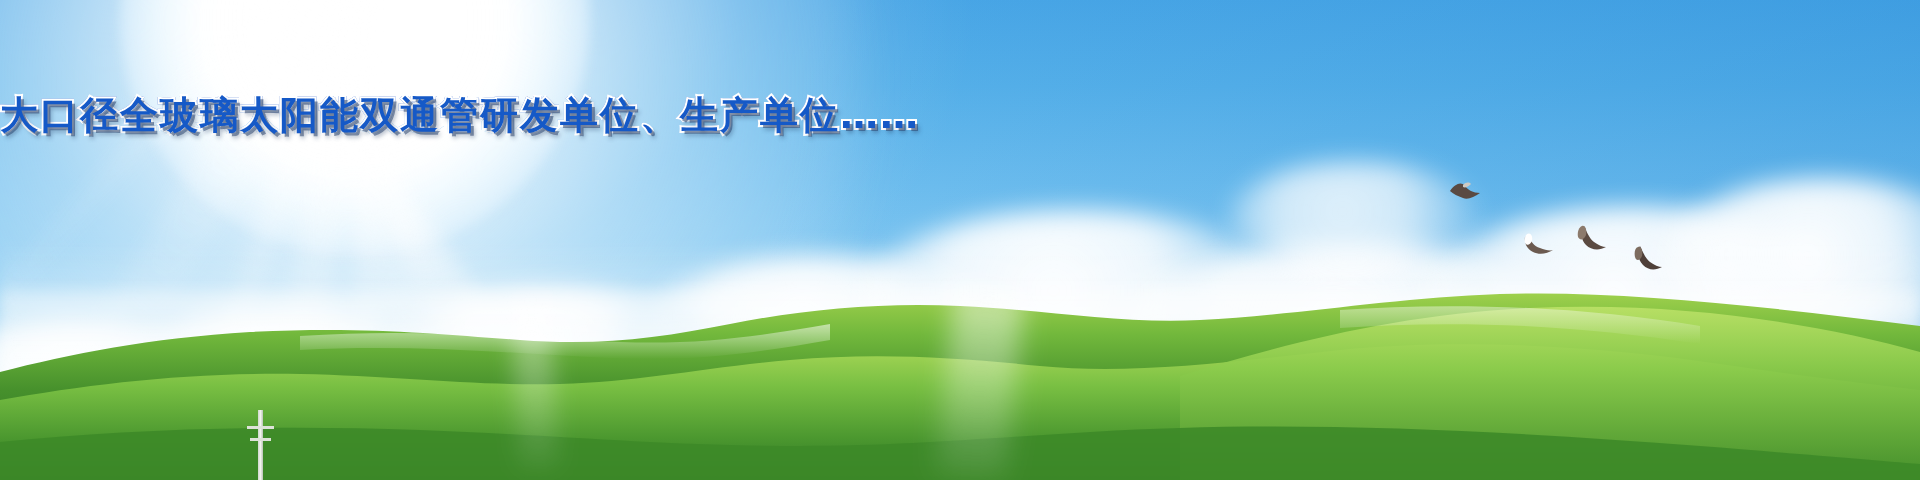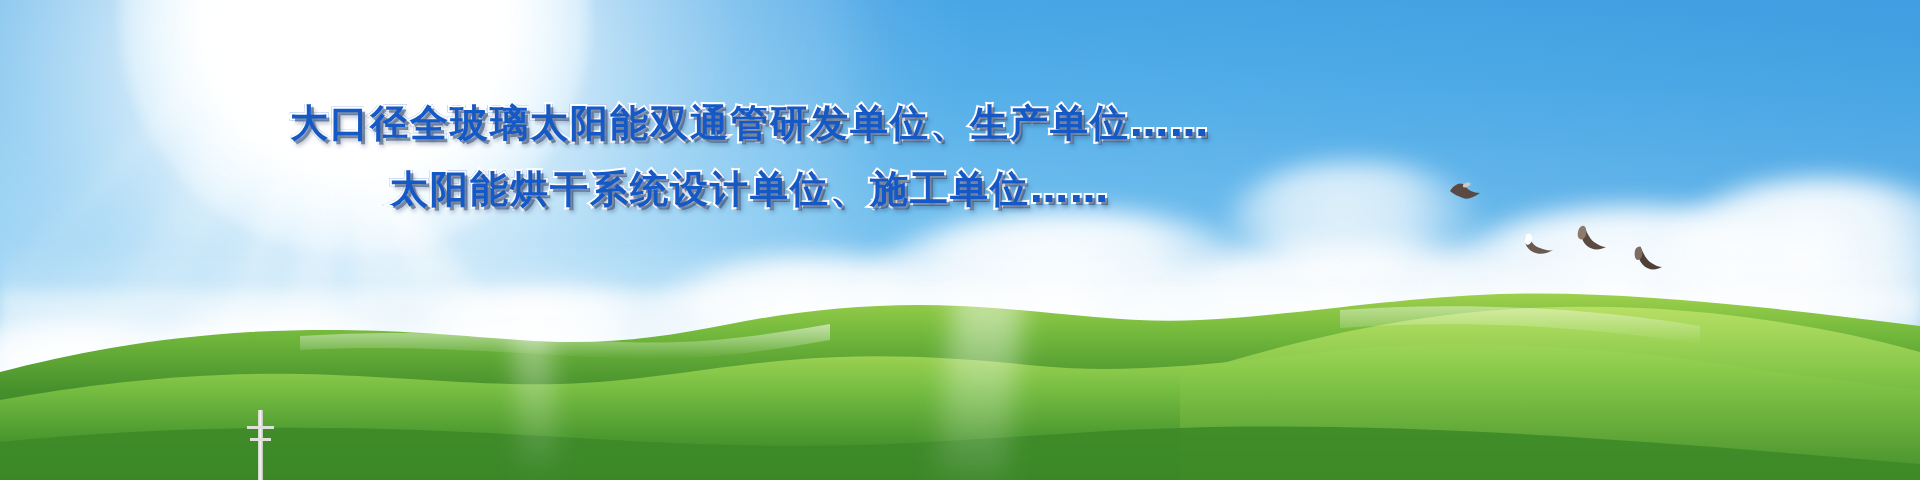--- a/index.html
+++ b/index.html
@@ -140,22 +140,22 @@
   
   .pole{position:absolute;left:258px;bottom:0;width:5px;height:70px;
     background:linear-gradient(to right,#cfd6cd,#f2f4ee,#b9c2b6);}
   .pole-arm{position:absolute;background:#dde2d8;}
 
   
   .bird{position:absolute;}
 
   
   .copy{
-    position:absolute;left:0;top:104px;width:1500px;
-    text-align:center;
+    position:absolute;left:0;top:96px;width:1500px;
+    text-align:left;
     pointer-events:none;
   }
   .line{
     font-family:"DejaVu Sans","Liberation Sans",sans-serif;
     font-weight:bold;
     font-size:38px;
     letter-spacing:2px;
     line-height:1;
     white-space:nowrap;
     color:#1559c7;
@@ -284,16 +284,15 @@
   <div class="ray-over-hill"></div>
   <div class="ray-over-hill2"></div>
 
   <div class="pole">
     <div class="pole-arm" style="left:-11px;top:16px;width:27px;height:3px;"></div>
     <div class="pole-arm" style="left:-8px;top:28px;width:21px;height:3px;"></div>
   </div>
 
   <div class="copy">
     <div class="line">大口径全玻璃太阳能双通管研发单位、生产单位……</div>
-    <div class="line">太阳能烘干系统设计单位、施工单位……</div>
   </div>
 
 </div>
 
 </body></html>

